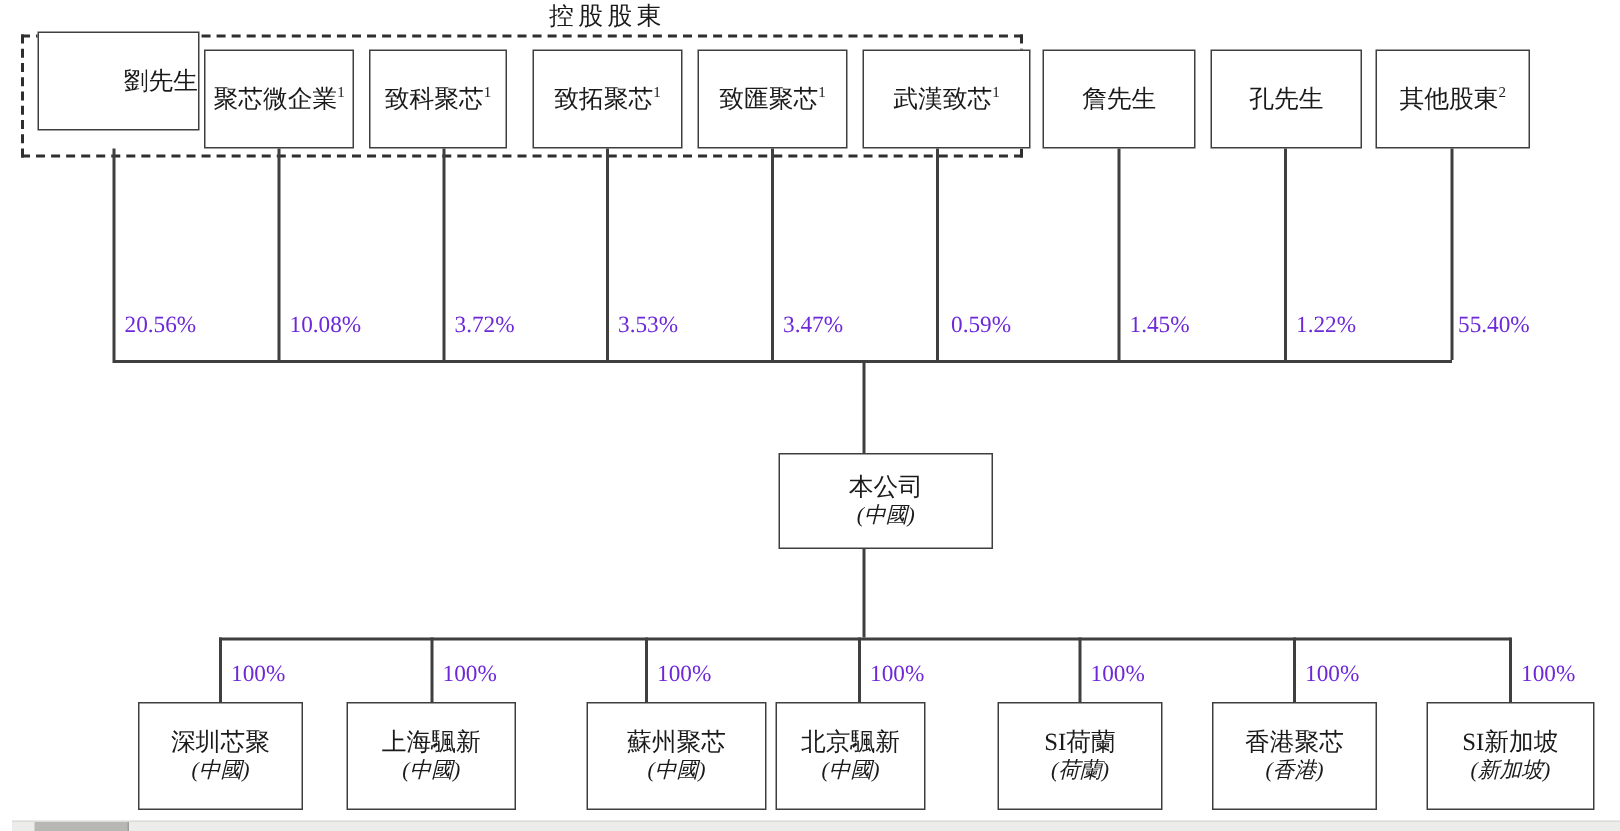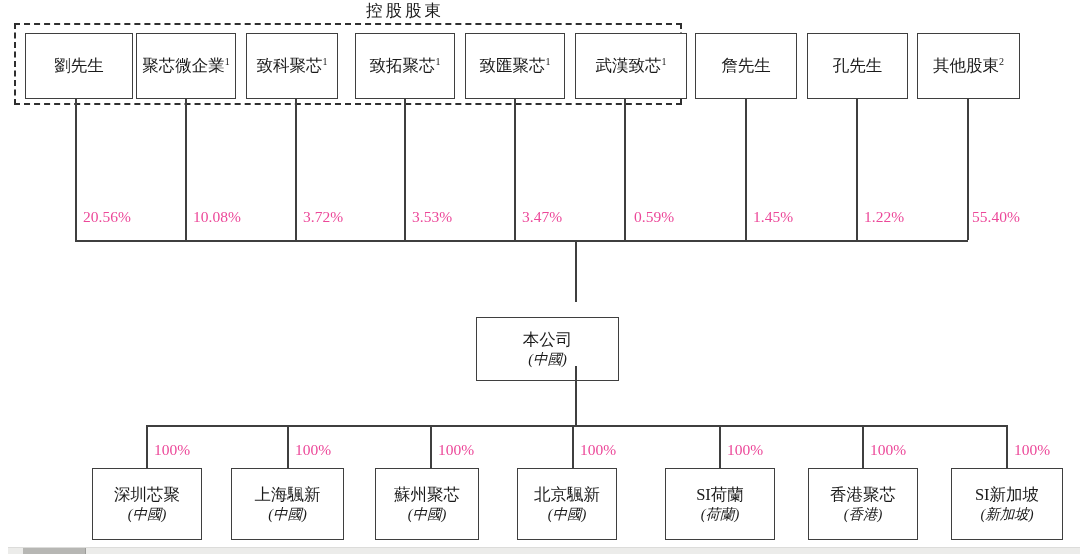--- a/index.html
+++ b/index.html
@@ -19,34 +19,34 @@
   .vline{position:absolute;width:1.5px;background:#3f3f3f;}
   .hline{position:absolute;height:1.5px;background:#3f3f3f;}
   .dashed-group{
     position:absolute;left:14px;top:23px;width:668px;height:82px;
     border:2px dashed #2e2e2e;box-sizing:border-box;background:transparent;
   }
   .grp-title{
     position:absolute;left:366px;top:0px;font-size:16.5px;letter-spacing:3px;
     color:#1a1a1a;white-space:nowrap;
   }
-  .pct{position:absolute;font-size:15.5px;color:#ec4899;white-space:nowrap;text-align:right;}
+  .pct{position:absolute;font-size:15.5px;color:#6d28d9;white-space:nowrap;text-align:right;}
   .scroll-strip{position:absolute;left:8px;right:0;bottom:0;height:6px;background:#ececea;border-top:1px solid #dcdcda;}
   .scroll-thumb{position:absolute;left:15px;bottom:0;width:62px;height:6px;background:#b7b7b4;border-right:1px solid #9d9d9a;}
 </style>
 </head>
 <body>
 
 <div id="stage">
 
   <div class="grp-title">控股股東</div>
 
   <div class="dashed-group"></div>
 
-  <div class="node" style="left:25px;top:33px;width:108px;height:66px;">
+  <div class="node" style="left:25px;top:21px;width:108px;height:66px;align-items:flex-end;">
     <div class="nm"><span>劉先生</span><sup></sup></div>
   </div>
   <div class="node" style="left:136px;top:33px;width:100px;height:66px;text-align:center;">
     <div class="nm"><span>聚芯微企業</span><sup>1</sup></div>
   </div>
   <div class="node" style="left:246px;top:33px;width:92px;height:66px;">
     <div class="nm"><span>致科聚芯</span><sup>1</sup></div>
   </div>
   <div class="node" style="left:355px;top:33px;width:100px;height:66px;">
     <div class="nm"><span>致拓聚芯</span><sup>1</sup></div>
@@ -83,21 +83,21 @@
   <div class="pct" style="left:412px;top:208px;">3.53%</div>
   <div class="pct" style="left:522px;top:208px;">3.47%</div>
   <div class="pct" style="left:634px;top:208px;">0.59%</div>
   <div class="pct" style="left:753px;top:208px;">1.45%</div>
   <div class="pct" style="left:864px;top:208px;">1.22%</div>
   <div class="pct" style="left:972px;top:208px;">55.40%</div>
 
   <div class="hline" style="left:75px;top:240px;width:893px;"></div>
   <div class="vline" style="left:575px;top:240px;height:62px;"></div>
 
-  <div class="node" style="left:476px;top:302px;width:143px;height:64px;margin-top:15px;">
+  <div class="node" style="left:519px;top:302px;width:143px;height:64px;">
     <div class="nm">本公司</div>
     <div class="rg">(中國)</div>
   </div>
 
   <div class="vline" style="left:575px;top:366px;height:59px;"></div>
   <div class="hline" style="left:146px;top:425px;width:861px;"></div>
 
   <div class="vline" style="left:146px;top:425px;height:43px;"></div>
   <div class="vline" style="left:287px;top:425px;height:43px;"></div>
   <div class="vline" style="left:430px;top:425px;height:43px;"></div>
@@ -115,21 +115,21 @@
   <div class="pct" style="left:1014px;top:441px;">100%</div>
 
   <div class="node" style="left:92px;top:468px;width:110px;height:72px;">
     <div class="nm">深圳芯聚</div>
     <div class="rg">(中國)</div>
   </div>
   <div class="node" style="left:231px;top:468px;width:113px;height:72px;">
     <div class="nm">上海颿新</div>
     <div class="rg">(中國)</div>
   </div>
-  <div class="node" style="left:375px;top:468px;width:104px;height:72px;">
+  <div class="node" style="left:391px;top:468px;width:120px;height:72px;">
     <div class="nm">蘇州聚芯</div>
     <div class="rg">(中國)</div>
   </div>
   <div class="node" style="left:517px;top:468px;width:100px;height:72px;">
     <div class="nm">北京颿新</div>
     <div class="rg">(中國)</div>
   </div>
   <div class="node" style="left:665px;top:468px;width:110px;height:72px;">
     <div class="nm">SI荷蘭</div>
     <div class="rg">(荷蘭)</div>

